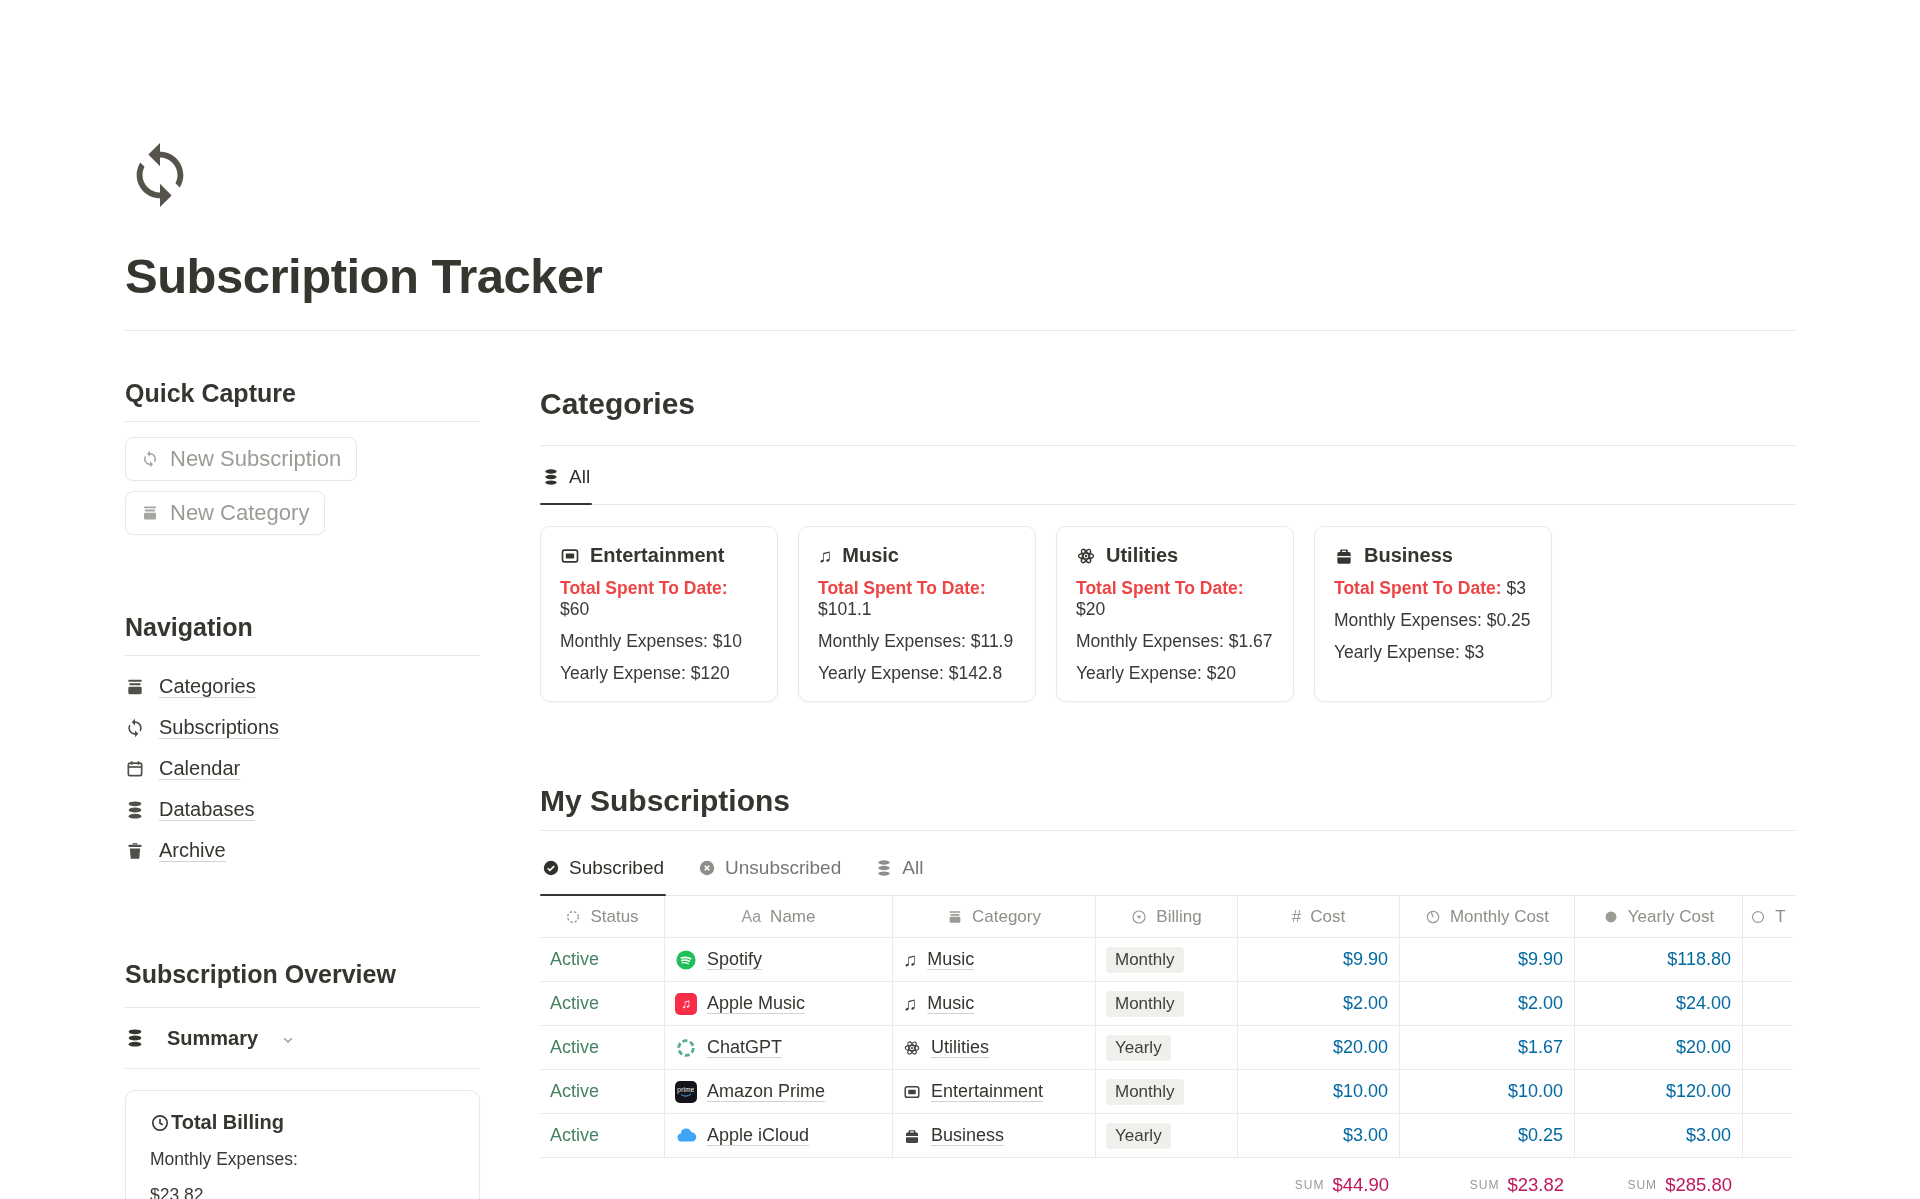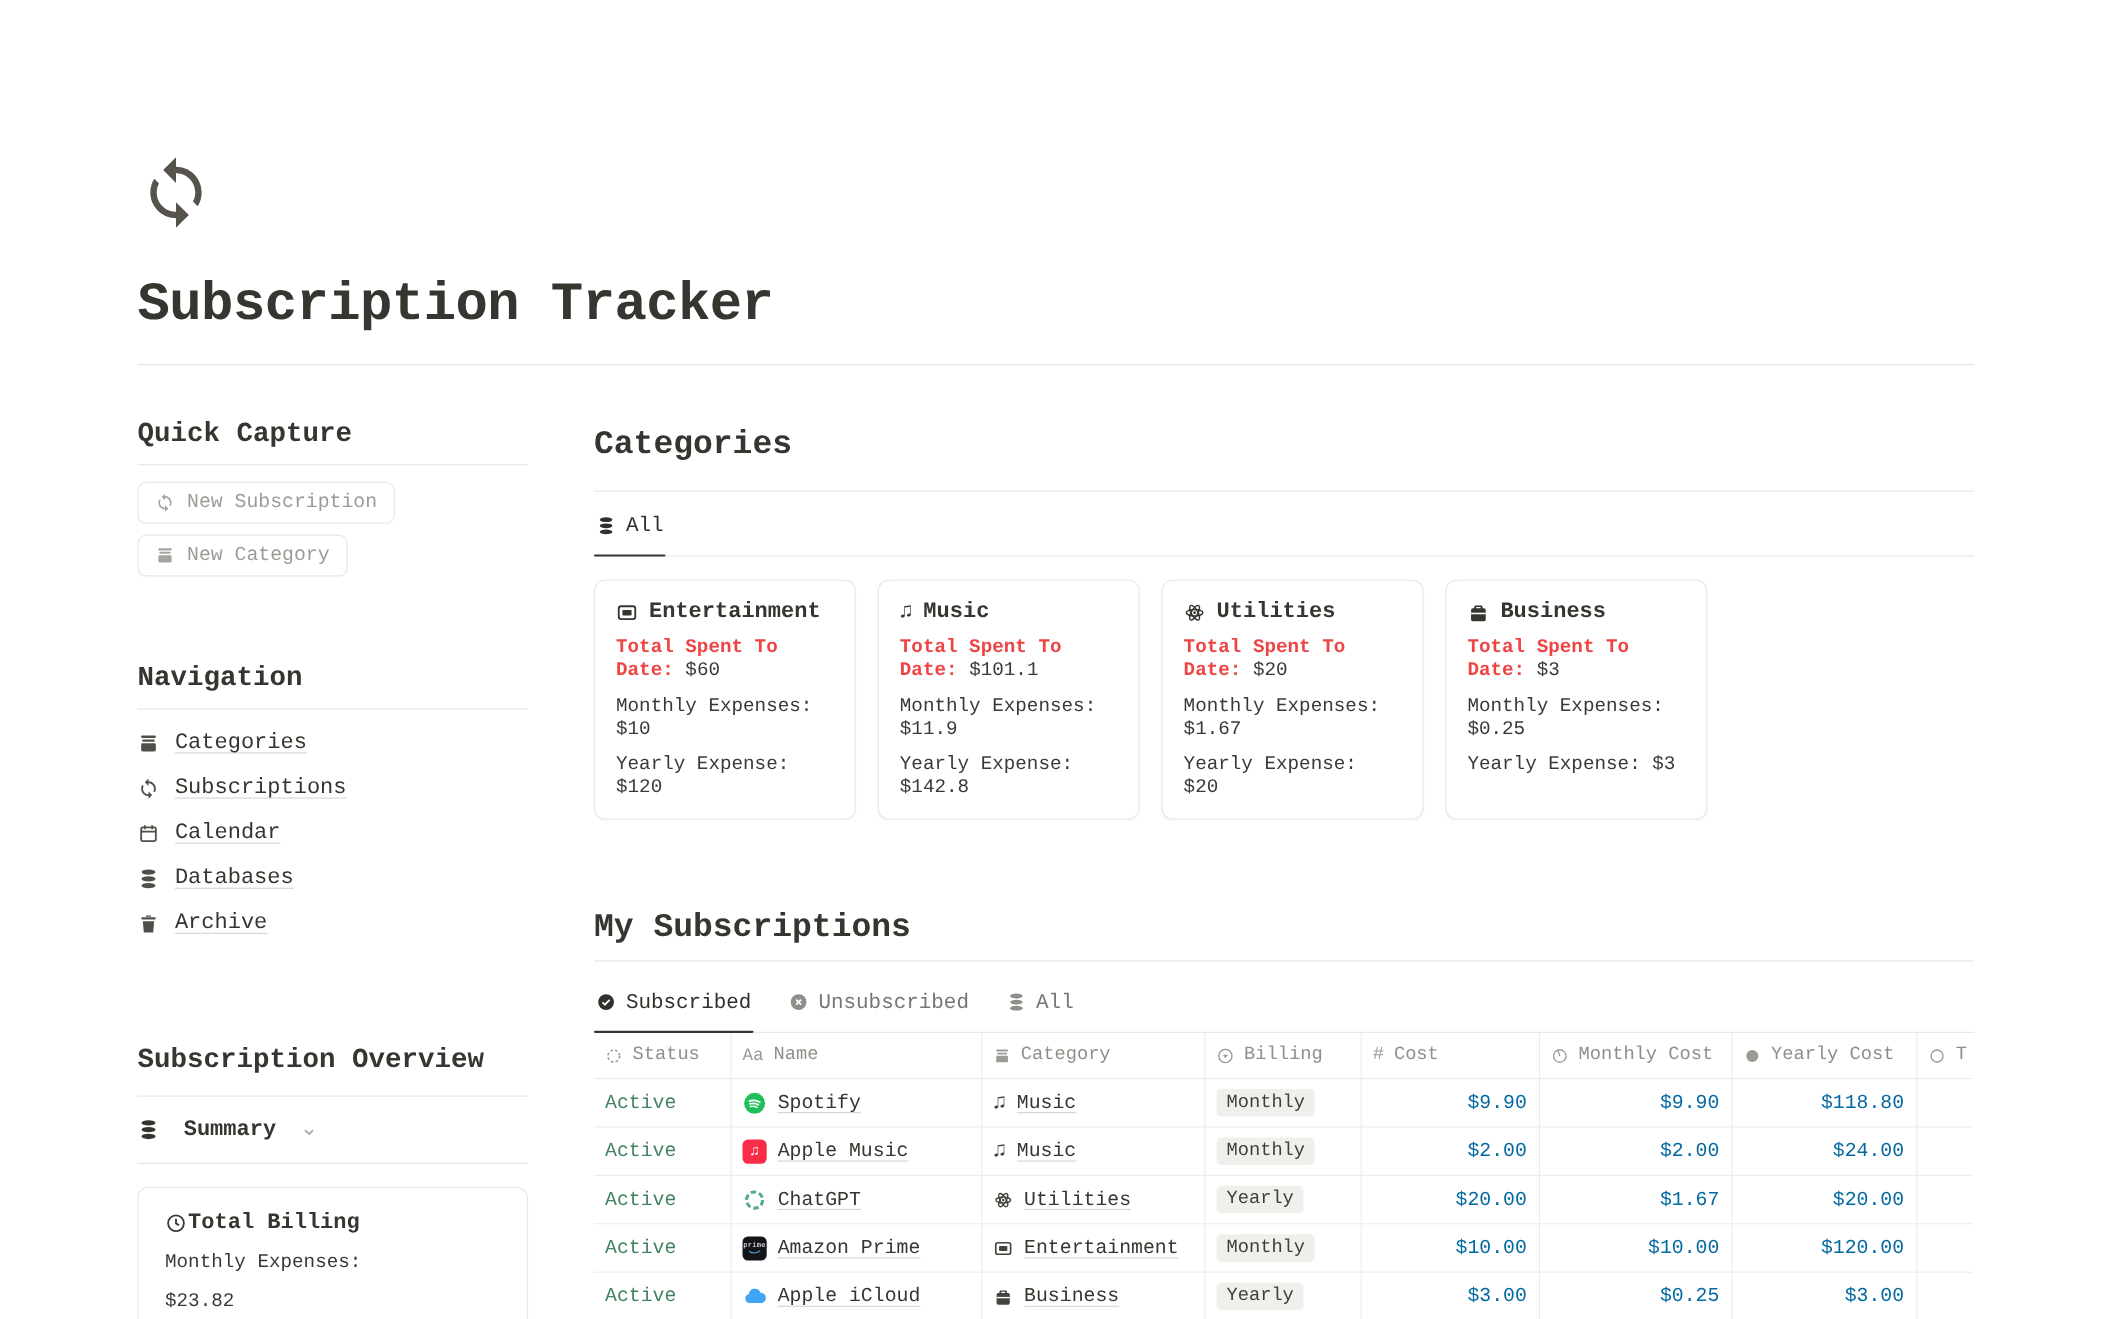--- a/index.html
+++ b/index.html
@@ -1,20 +1,20 @@
 <!DOCTYPE html>
 <html><head>
 <meta charset="utf-8">
 <style>
   * { margin:0; padding:0; box-sizing:border-box; }
   html,body { background:#fff; }
   .page {
     position:relative; width:1920px; height:1199px; overflow:hidden;
     background:#fff; color:#37352f;
-    font-family:Liberation Mono, monospace;
+    font-family:Liberation Sans, sans-serif;
   }
   .content { padding:0 125px; }
 
   
   .page-header { padding-top:140px; }
   .page-icon { width:70px; height:70px; color:#55534c; }
   .page-icon svg { width:70px; height:70px; display:block; }
   h1.page-title { font-size:49px; font-weight:700; letter-spacing:-0.5px; margin:34px 0 26px; color:#37352f; }
   .divider { border-top:1px solid #e7e6e2; height:0; }
 
@@ -23,21 +23,21 @@
   aside.sidebar { width:355px; flex:0 0 355px; }
   main.maincol { flex:1; min-width:0; }
 
   
   .side-h2 { font-size:25px; font-weight:700; margin-bottom:13px; }
   .sec-qc { margin-top:48px; }
   .qc-buttons { margin-top:15px; }
   .qc-btn {
     display:flex; align-items:center; gap:11px; width:max-content;
     border:1px solid #e8e7e3; border-radius:8px; background:#fff;
-    padding:8px 15px; font-size:18px; color:#9d9b96; cursor:pointer;
+    padding:8px 15px; font-size:22px; color:#9d9b96; cursor:pointer;
     box-shadow:0 1px 1px rgba(0,0,0,0.02); margin-bottom:10px;
     font-family:inherit;
   }
   .qc-btn .ic { color:#a6a49f; }
   .sec-nav { margin-top:78px; }
   .nav-list { list-style:none; margin-top:10px; }
   .nav-list li { display:flex; align-items:center; gap:14px; height:41px; font-size:20px; cursor:pointer; }
   .nav-list .ic { color:#514f49; }
   .sec-ov { margin-top:89px; }
   .sec-ov .side-h2 { margin-bottom:18px; }
@@ -76,21 +76,21 @@
   .cat-card { width:238px; border:1px solid #e9e8e4; border-radius:10px; padding:17px 19px; box-shadow:0 1px 2px rgba(0,0,0,0.035); background:#fff; }
   .cat-title { display:flex; align-items:center; gap:10px; font-size:20px; font-weight:700; }
   .cat-title .ic { color:#37352f; }
   .cat-line { font-size:17.5px; margin-top:11px; line-height:21px; color:#3b3935; }
   .cat-line b { font-weight:700; color:#ef4444; }
 
   
   .sub-table { width:100%; }
   .tr, .thead, .sumrow { display:grid; grid-template-columns:125px 228px 203px 142px 162px 175px 168px 50px; }
   .th { display:flex; align-items:center; gap:9px; height:42px; padding:0 10px; font-size:17px; color:#8f8e88;
-        border-bottom:1px solid #ecebe8; border-right:1px solid #ecebe8; overflow:hidden; white-space:nowrap; cursor:pointer; }
+        border-bottom:1px solid #ecebe8; border-right:1px solid #ecebe8; overflow:hidden; white-space:nowrap; cursor:pointer;justify-content:center; }
   .th .ic { color:#9b9a94; }
   .th:last-child { border-right:none; }
   .aa-glyph { font-size:16px; color:#9b9a94; }
   .hash-glyph { font-size:17px; color:#9b9a94; }
   .td { display:flex; align-items:center; gap:10px; height:44px; padding:0 10px;
         border-bottom:1px solid #ecebe8; border-right:1px solid #ecebe8; font-size:18px; overflow:hidden; white-space:nowrap; }
   .td:last-child { border-right:none; }
   .active-text { color:#448361; }
   .link { text-decoration:underline; text-decoration-color:rgba(55,53,47,0.22); text-underline-offset:3.5px; text-decoration-thickness:1px; cursor:pointer; }
   .cat-ic { color:#45433d; }

